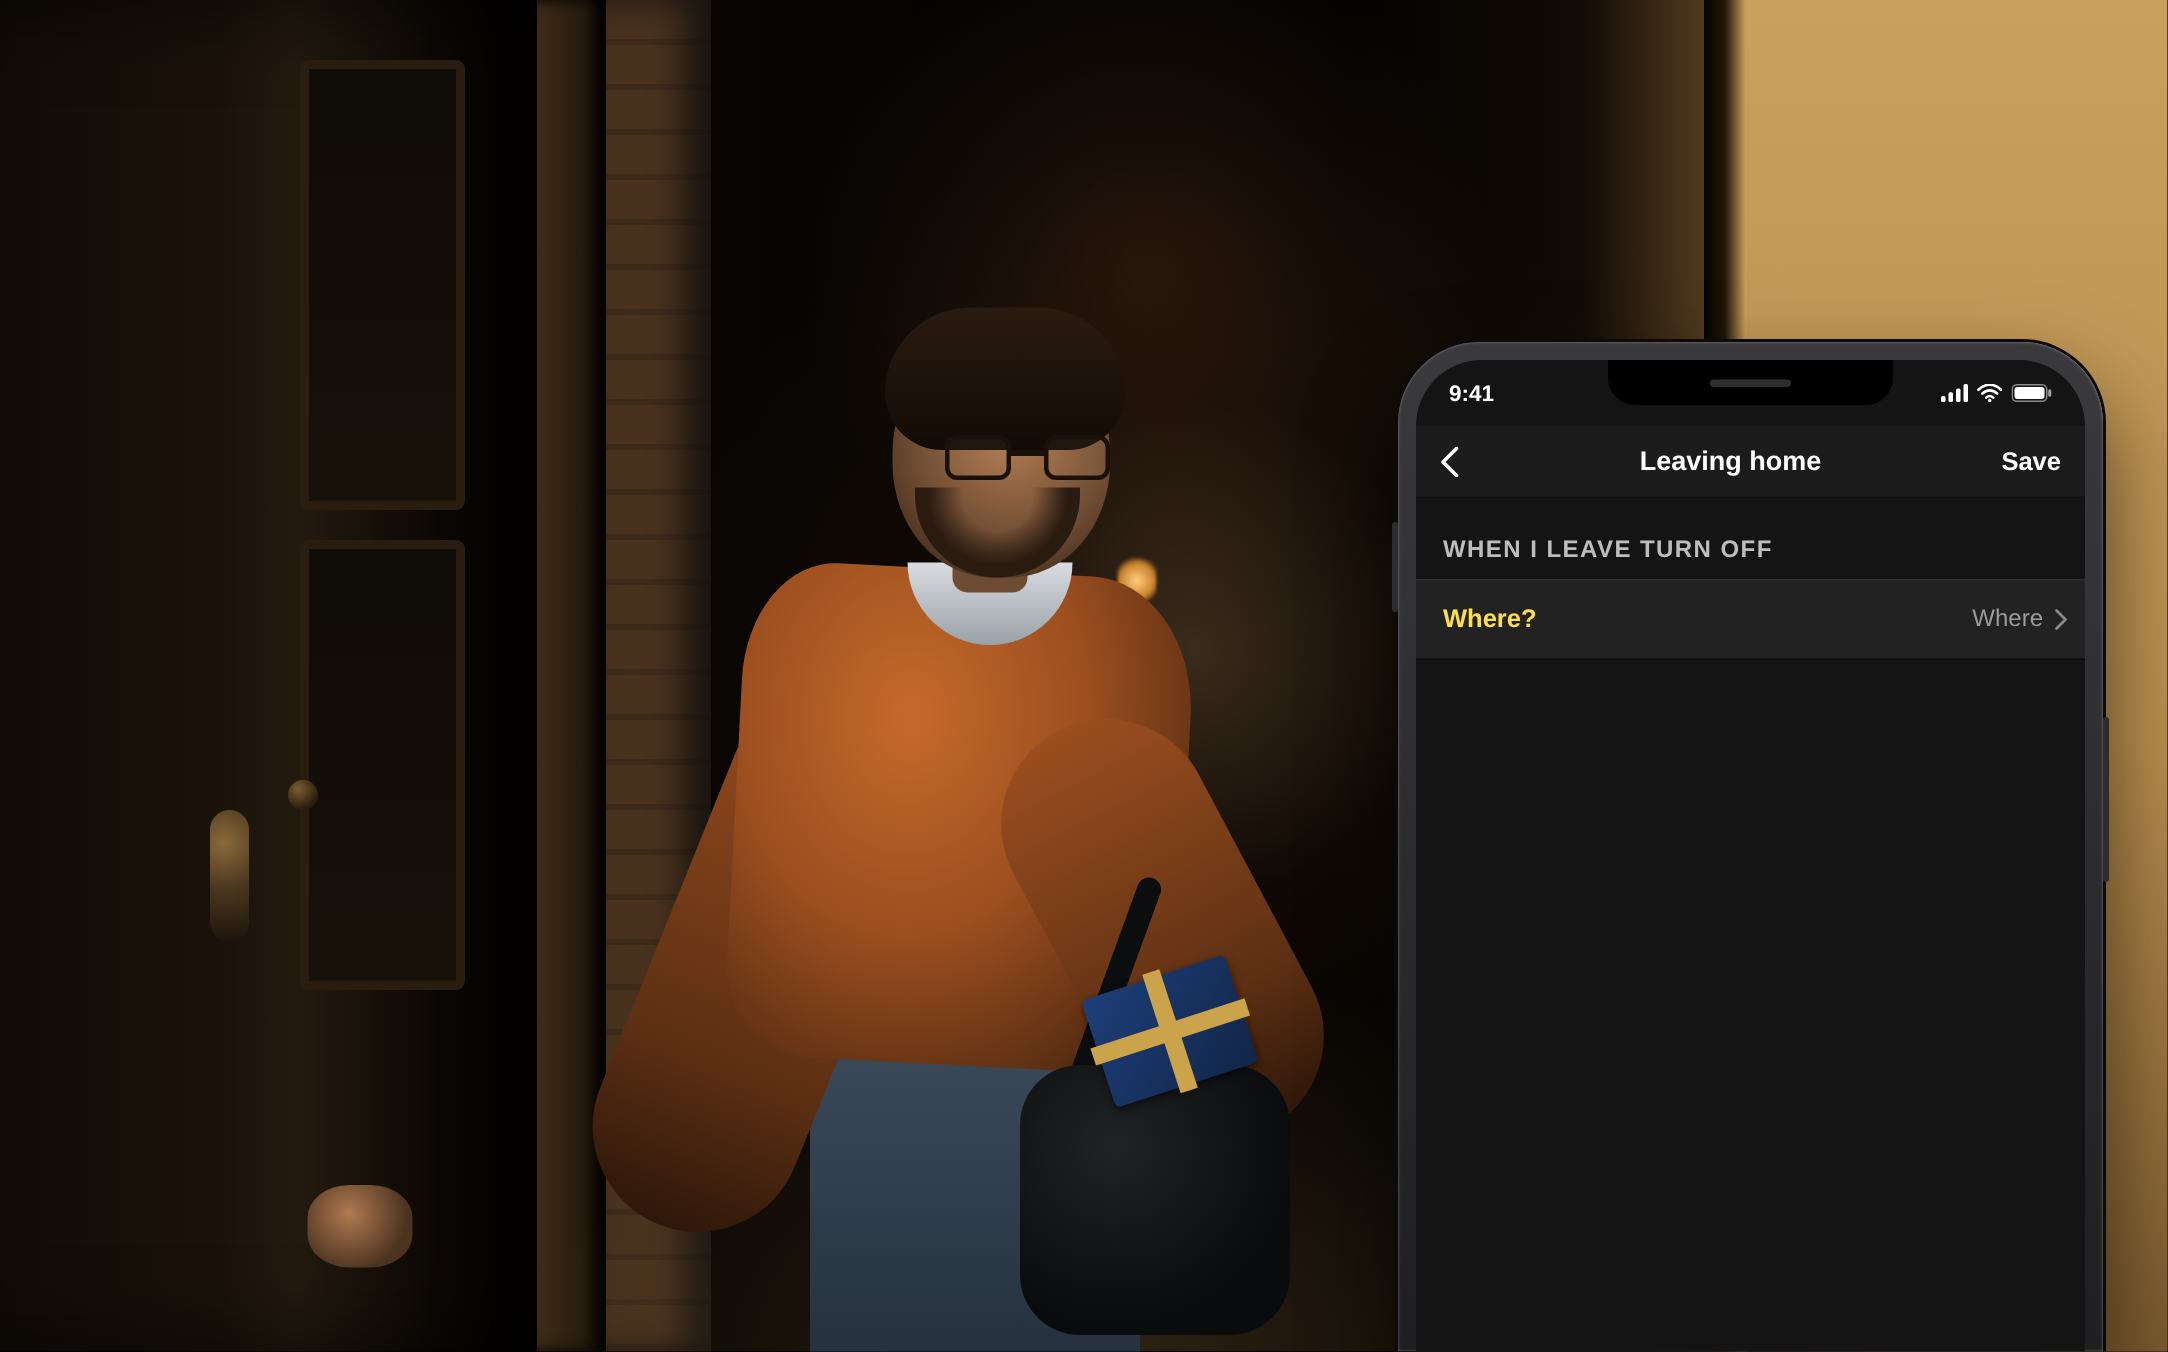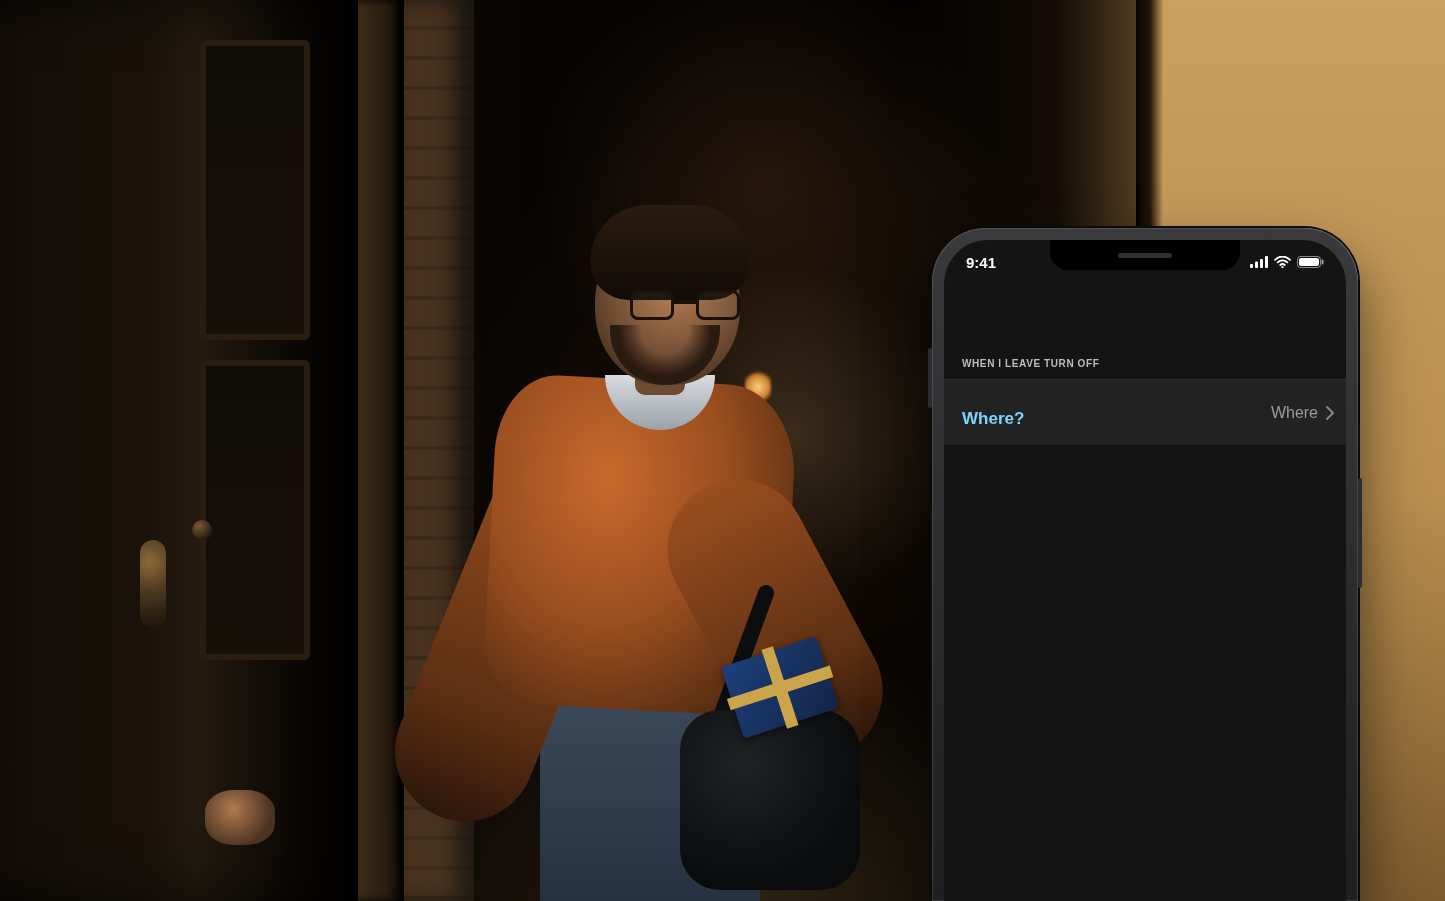--- a/index.html
+++ b/index.html
@@ -91,21 +91,21 @@
       background:radial-gradient(circle at 35% 30%, #202225, #0a0b0c 70%); }
     .bag-strap{ position:absolute; left:300px; top:430px; width:16px; height:180px; background:#0c0d0e; transform:rotate(20deg); border-radius:8px;}
     .gift { position:absolute; left:300px; top:500px; width:100px; height:75px; border-radius:4px;
       background:linear-gradient(135deg,#1d3f7a,#122547); transform:rotate(-18deg);
       box-shadow:inset 0 0 0 6px rgba(255,200,90,.0), 0 2px 6px rgba(0,0,0,.6); }
     .gift::before{content:"";position:absolute;left:44px;top:-4px;width:12px;height:83px;background:#caa34a;}
     .gift::after{content:"";position:absolute;left:-4px;top:32px;width:108px;height:12px;background:#caa34a;}
 
     
     .phone {
-      position:absolute; left:932px; top:228px; width:426px; height:673px; 
+      position:absolute; left:932px; top:228px; width:470px; height:673px; 
       border-radius:54px 54px 0 0; padding:12px 12px 0 12px;
       background:linear-gradient(180deg,#3a3a3c,#1f1f21);
       box-shadow:0 0 0 2px #0b0b0b, 0 30px 60px rgba(0,0,0,.6), inset 0 0 2px rgba(255,255,255,.4);
     }
     .phone .side-btn{position:absolute;right:-4px;width:4px;background:#2d2d2f;border-radius:2px;}
     .sb1{top:250px;height:110px;} .sb2{top:120px;height:60px;left:-4px;right:auto;}
     .screen {
       width:100%; height:100%; border-radius:44px 44px 0 0; overflow:hidden;
       background:#141414; position:relative;
     }
@@ -122,26 +122,26 @@
     .status-right svg{display:block;}
 
     .navbar { position:absolute; top:44px; left:0; right:0; height:48px; display:flex; align-items:center;
       justify-content:space-between; padding:0 16px; background:#1c1c1c;
       border-bottom:1px solid #0f0f0f; }
     .navbar .title{ color:#fff; font-size:18px; font-weight:700; }
     .navbar .save{ color:#fff; font-size:17px; font-weight:600; }
     .navbar .back svg{display:block;}
 
     .content { position:absolute; top:92px; left:0; right:0; bottom:0; background:#141414; }
-    .section-header { padding:26px 18px 10px; color:#bdbdbd; font-size:10px; letter-spacing:.06em; font-weight:700; }
+    .section-header { padding:26px 18px 10px; color:#bdbdbd; font-size:16px; letter-spacing:.06em; font-weight:700; }
     .row {
       display:flex; align-items:center; justify-content:space-between;
       padding:16px 12px 16px 18px; background:#222222; border-top:1px solid #2d2d2d; border-bottom:1px solid #0f0f0f;
     }
-    .row .label{ color:#7dd3fc; font-size:17px; font-weight:700;margin-top:13px; }
+    .row .label{ color:#fde047; font-size:17px; font-weight:700; }
     .row .value-wrap{ display:flex; align-items:center; gap:8px; color:#9b9b9b; font-size:16px; }
     .row .chev svg{display:block;}
   </style>
 </head>
 <body>
 
 <div class="scene">
   <div class="wall-right"></div>
   <div class="trim"></div>
   <div class="door">
@@ -211,20 +211,31 @@
         <span>
           <svg width="27" height="12" viewBox="0 0 27 12">
               <rect x="0.5" y="0.5" width="23" height="11" rx="3" fill="none" stroke="#fff" stroke-opacity=".5"></rect>
               <rect x="2" y="2" width="20" height="8" rx="2" fill="#fff"></rect>
               <rect x="24.5" y="3.5" width="2" height="5" rx="1" fill="#fff" fill-opacity=".6"></rect>
             </svg>
         </span>
       </span>
     </div>
 
+    <div class="navbar">
+      <span class="back">
+        <span>
+          <svg width="13" height="20" viewBox="0 0 13 20">
+              <path d="M11 1 2 10l9 9" fill="none" stroke="#fff" stroke-width="2.4" stroke-linecap="round" stroke-linejoin="round"></path>
+            </svg>
+        </span>
+      </span>
+      <span class="title">Leaving home</span>
+      <span class="save">Save</span>
+    </div>
 
     <div class="content">
       <div class="section-header">WHEN I LEAVE TURN OFF</div>
       <div class="row">
         <span class="label">Where?</span>
         <span class="value-wrap">
           <span>Where</span>
           <span class="chev">
             <svg width="8" height="14" viewBox="0 0 8 14">
                 <path d="M1 1l6 6-6 6" fill="none" stroke="#8a8a8a" stroke-width="1.8" stroke-linecap="round" stroke-linejoin="round"></path>

